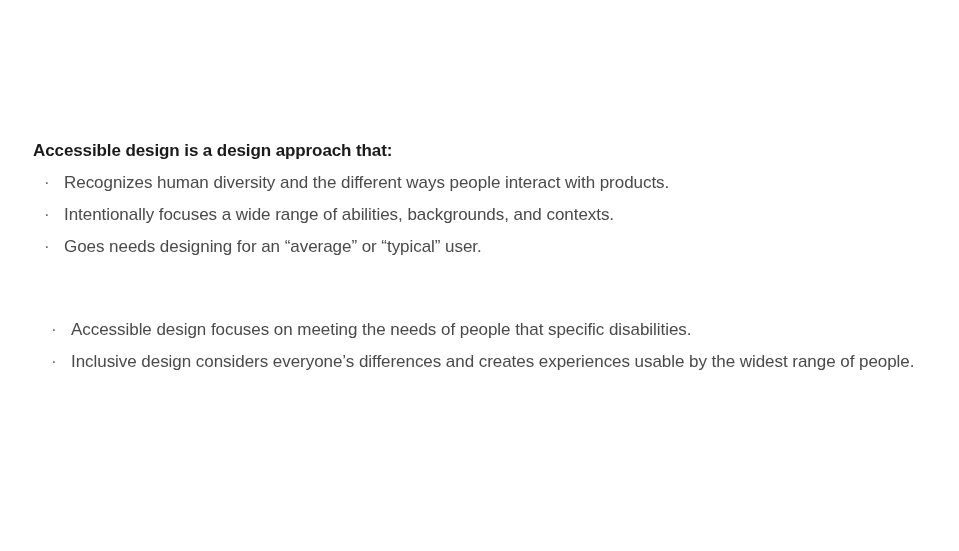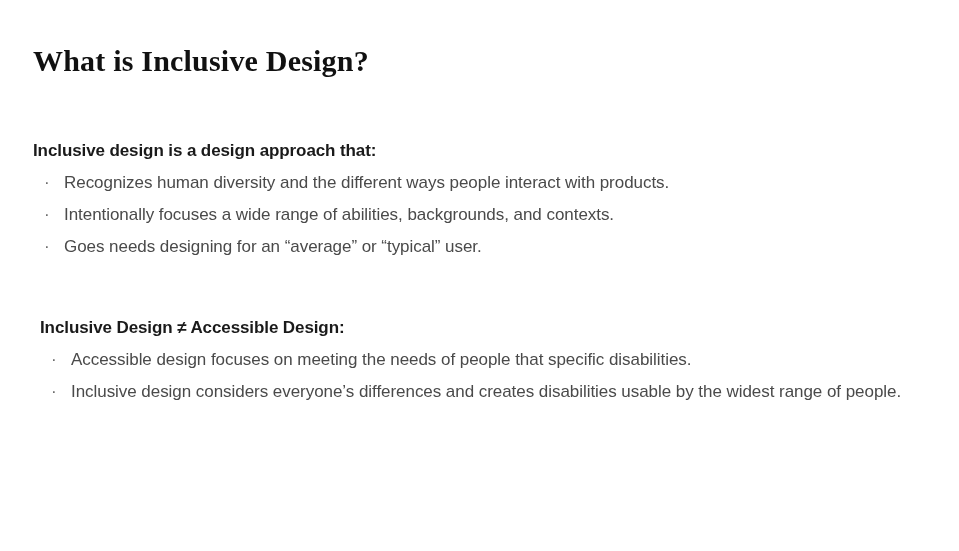--- a/index.html
+++ b/index.html
@@ -83,47 +83,45 @@
 
   .bullet-text {
     display: block;
   }
 </style>
 </head>
 <body>
 
 <div class="slide">
 
-  <div class="slide-title">What is Inclusive Design?</div>
 
   <div class="section section-a">
-    <div class="section-heading">Inclusive design is a design approach that:</div>
+    <div class="section-heading">Accessible design is a design approach that:</div>
     <ul class="bullet-list">
       <li class="bullet-item">
         <span class="bullet-dot">·</span>
         <span class="bullet-text">Recognizes human diversity and the different ways people interact with products.</span>
       </li>
       <li class="bullet-item">
         <span class="bullet-dot">·</span>
         <span class="bullet-text">Intentionally focuses a wide range of abilities, backgrounds, and contexts.</span>
       </li>
       <li class="bullet-item">
         <span class="bullet-dot">·</span>
         <span class="bullet-text">Goes needs designing for an “average” or “typical” user.</span>
       </li>
     </ul>
   </div>
 
   <div class="section section-b">
-    <div class="section-heading">Inclusive Design ≠ Accessible Design:</div>
     <ul class="bullet-list">
       <li class="bullet-item">
         <span class="bullet-dot">·</span>
         <span class="bullet-text">Accessible design focuses on meeting the needs of people that specific disabilities.</span>
       </li>
       <li class="bullet-item">
         <span class="bullet-dot">·</span>
-        <span class="bullet-text">Inclusive design considers everyone’s differences and creates disabilities usable by the widest range of people.</span>
+        <span class="bullet-text">Inclusive design considers everyone’s differences and creates experiences usable by the widest range of people.</span>
       </li>
     </ul>
   </div>
 
 </div>
 
 </body></html>

